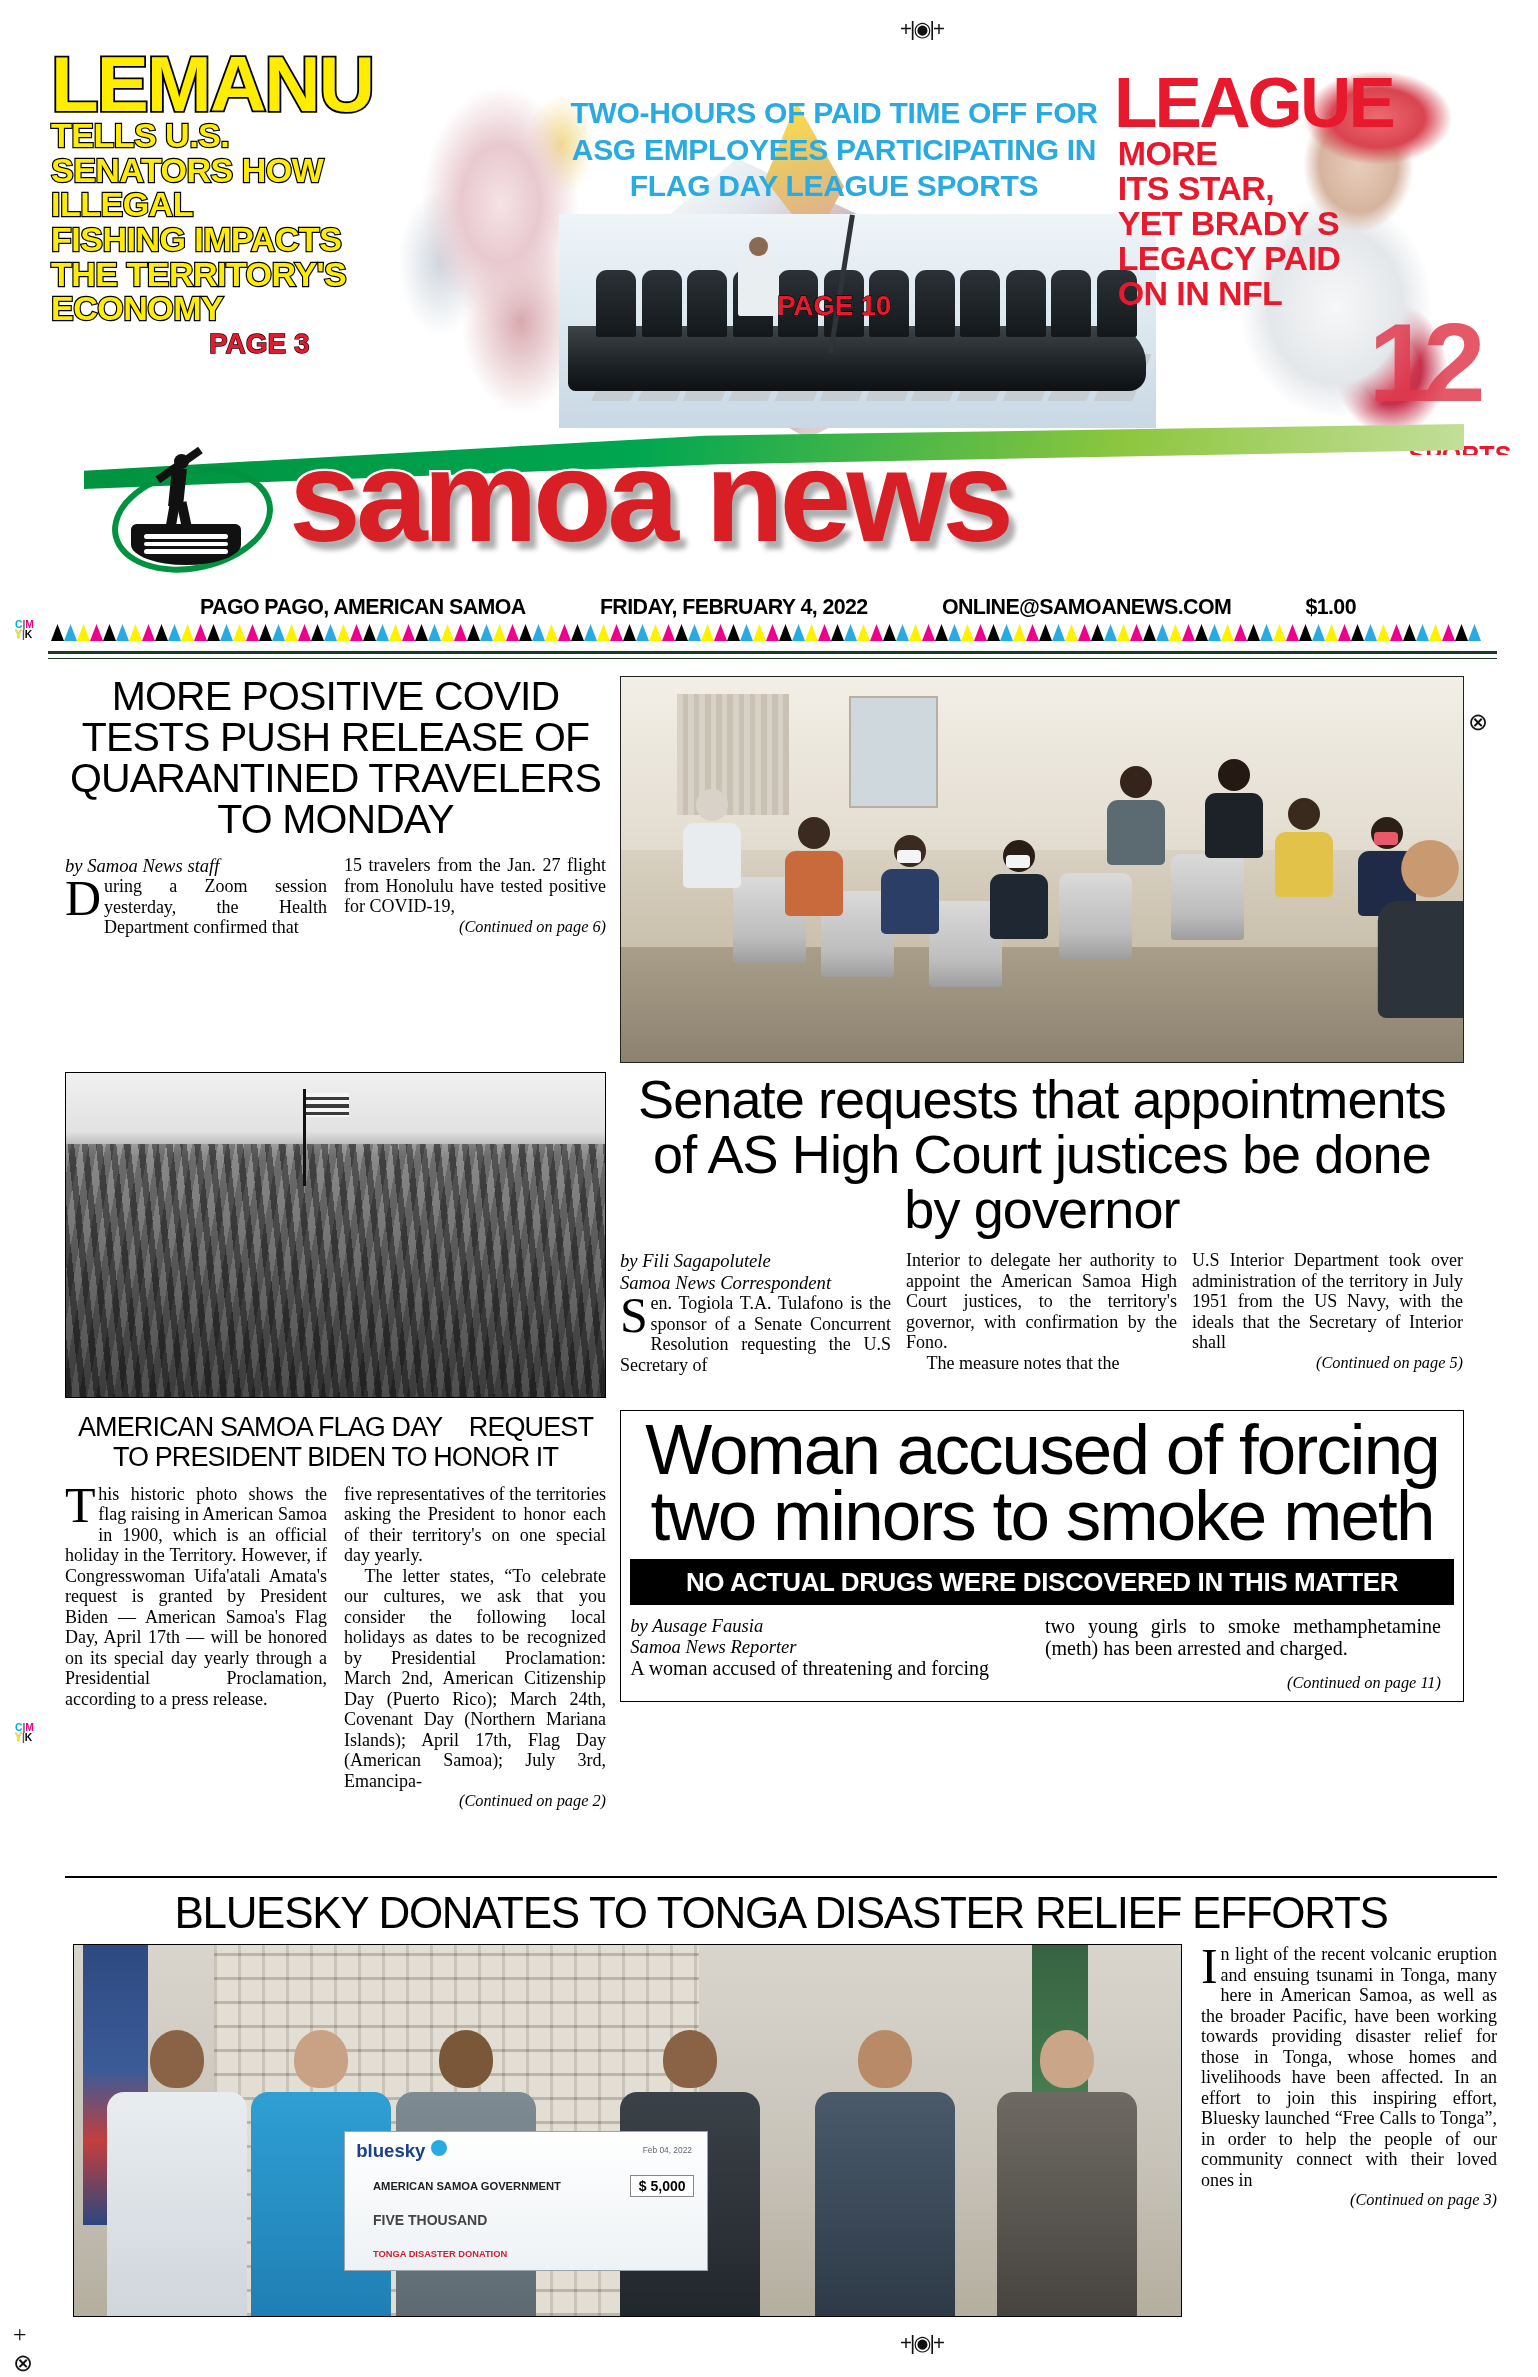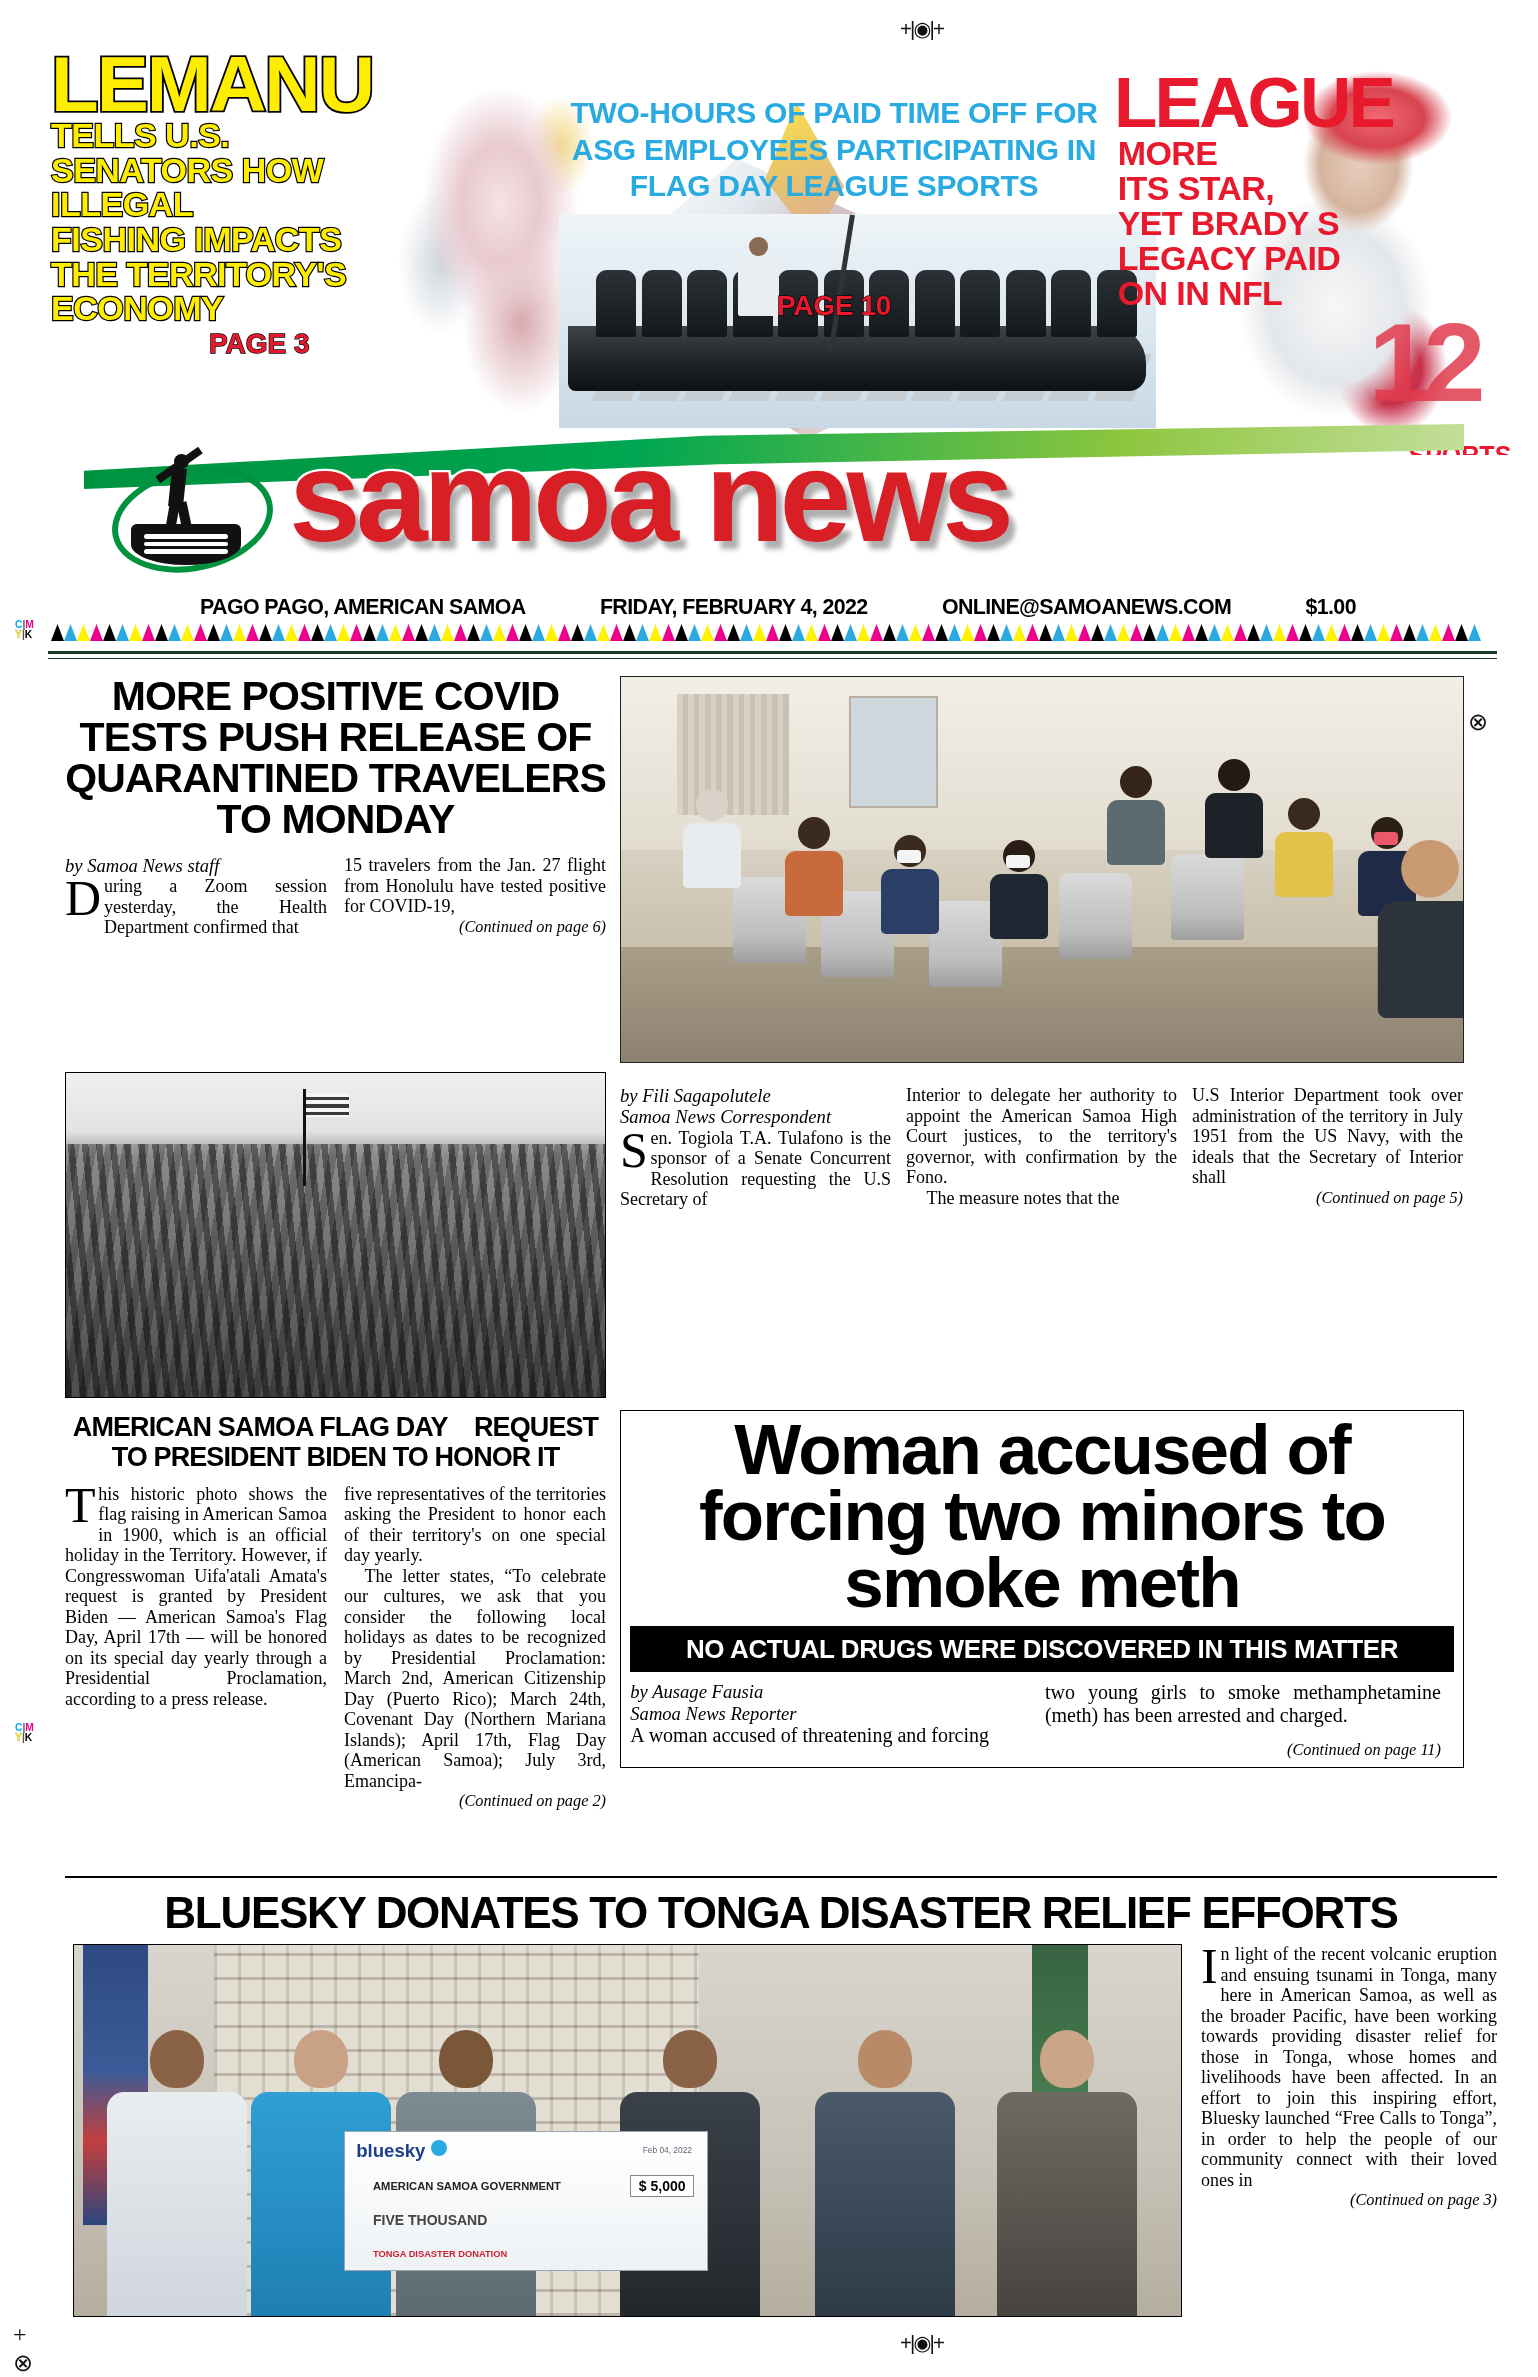--- a/index.html
+++ b/index.html
@@ -169,21 +169,21 @@
     font-family: "Liberation Sans", sans-serif; font-weight: bold;
     font-size: 21.4px; letter-spacing: -0.6px; color: #000;
   }
   .tri-strip { position: absolute; left: 51px; top: 200px; width: 1445px; height: 18.6px; display: flex; }
   .tri-strip i { width: 13px; height: 17px; clip-path: polygon(50% 0%, 100% 100%, 0% 100%); flex: none; }
 
   .rule-double { position: absolute; left: 48px; top: 227px; width: 1449px; border-top: 3.7px solid #1b3a28; border-bottom: 1.9px solid #1b3a28; height: 7.5px; }
 
   
   .art-hl {
-    font-family: "Liberation Sans", sans-serif; font-weight: bold;
+    font-family: "Liberation Sans", sans-serif; font-weight: normal;
     color: #000; letter-spacing: -0.9px; line-height: 1.0; text-align: center;
   }
   .body-col {
     font-family: "Liberation Serif", serif; font-size: 18px; line-height: 1.14;
     text-align: justify; color: #000; hyphens: auto;
   }
   .byline { font-style: italic; font-size: 18.6px; line-height: 1.15; }
   .contd { font-style: italic; font-size: 16.3px; text-align: right; font-family: "Liberation Serif", serif; }
   .dropcap::first-letter {
     float: left; font-size: 50px; line-height: 0.78; padding-right: 2.8px; padding-top: 2.8px; font-weight: normal;
@@ -586,20 +586,21 @@
         <div class="mask" style="left:17px; top:15px; background:#e85a6a"></div>
       </div>
       <div class="person" style="left:755px; top:242px; transform:scale(1.8); transform-origin:left bottom;">
         <div class="h" style="background:#c99a72"></div>
           <div class="t" style="background:#2c333a"></div>
       </div>
     </div>
   </div>
 
   <div class="a2">
+    <div class="art-hl">Senate requests that appointments of AS High Court justices be done by governor</div>
     <div class="cols">
       <div>
         <div class="byline">by Fili Sagapolutele</div>
         <div class="byline">Samoa News Correspondent</div>
         <div class="body-col dropcap">Sen. Togiola T.A. Tulafono is the sponsor of a Senate Concurrent Resolution requesting the U.S Secretary of</div>
       </div>
       <div>
         <div class="body-col">Interior to delegate her authority to appoint the American Samoa High Court justices, to the territory's governor, with confirmation by the Fono.</div>
         <div class="body-col" style="text-indent:20.5px">The measure notes that the</div>
       </div>

